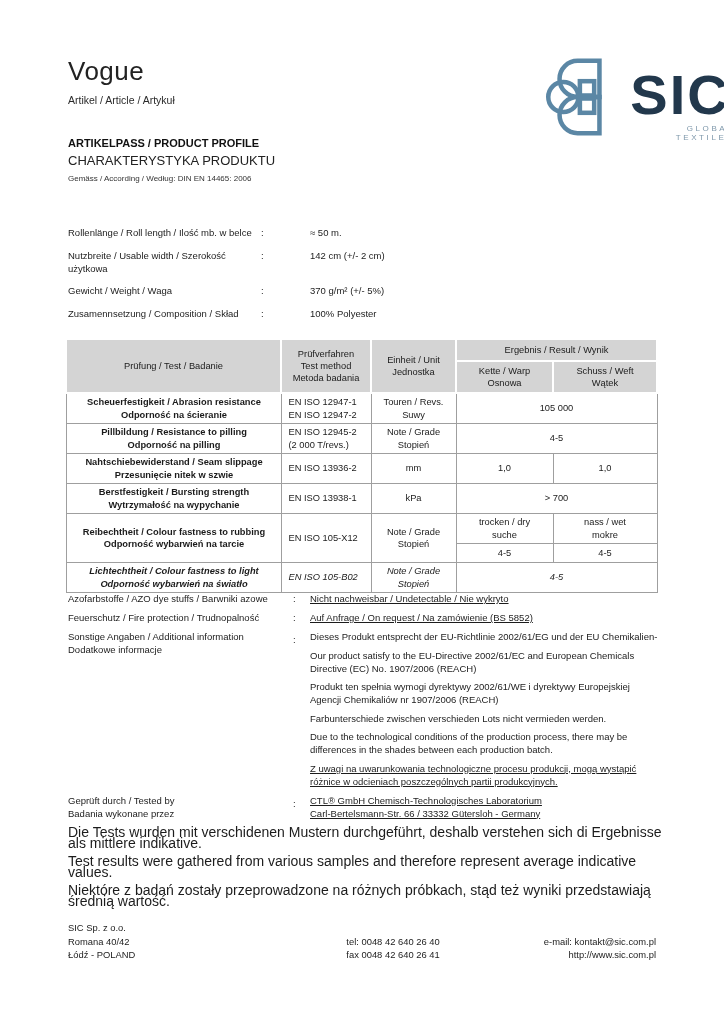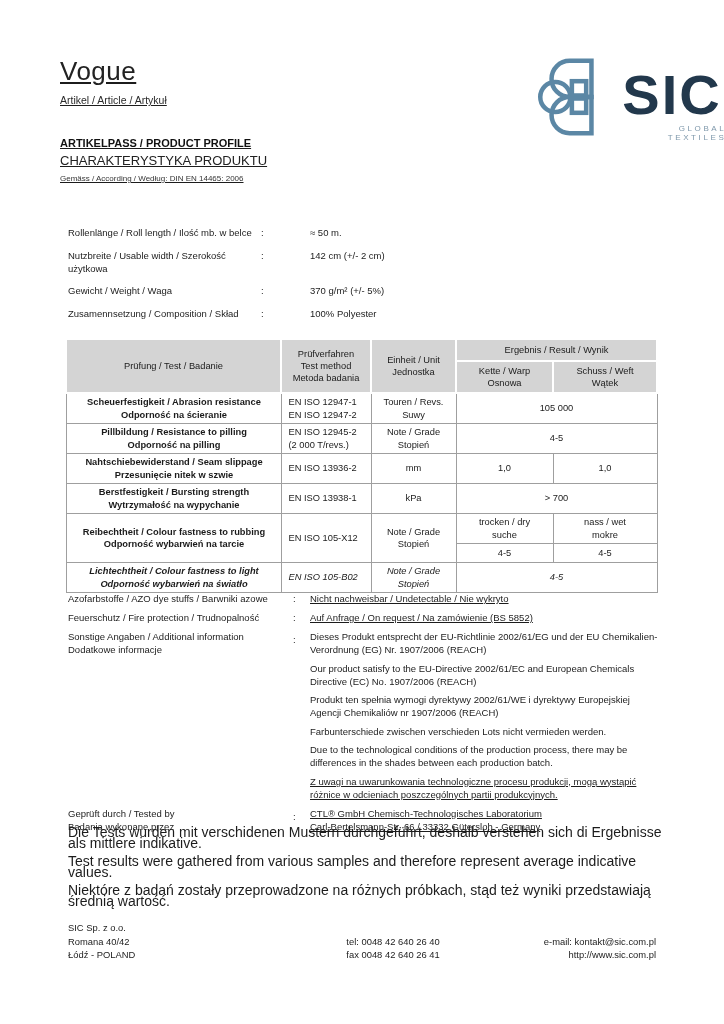--- a/index.html
+++ b/index.html
@@ -2,21 +2,21 @@
 <html><head>
 <meta charset="utf-8">
 <style>
   html,body { margin:0; padding:0; background:#ffffff; }
   .page {
     position:relative; width:724px; height:1024px; background:#ffffff;
     font-family:"Liberation Sans","DejaVu Sans",sans-serif; color:#1c1c1c;
     overflow:hidden;
   }
   
-  .doc-header { position:absolute; left:60px; top:56px; width:588px;text-decoration:underline; }
+  .doc-header { position:absolute; left:68px; top:56px; width:588px; }
   .article-name { font-size:26px; color:#222; letter-spacing:0.5px; }
   .article-label { font-size:10.5px; margin-top:7px; color:#2a2a2a; }
   .title-block { margin-top:31px; }
   .doc-title { font-size:11px; font-weight:bold; color:#111; }
   .doc-subtitle { font-size:13px; margin-top:4px; color:#222; }
   .doc-standard { font-size:8px; margin-top:6px; color:#333; }
   .logo { position:absolute; left:478px; top:0px; display:flex; align-items:flex-start; gap:9px; }
   .logo-mark { display:block; }
   .logo-text-wrap { padding-top:12px; }
   .logo-text { font-size:56px; font-weight:bold; letter-spacing:2px; line-height:0.95; }
@@ -274,21 +274,20 @@
 
     <div class="info-row">
       <div class="info-label">
         <div>Sonstige Angaben / Additional information</div>
         <div>Dodatkowe informacje</div>
       </div>
       <span class="info-colon">:</span>
       <div class="info-value">
         <div class="info-par">
           <div>Dieses Produkt entsprecht der EU-Richtlinie 2002/61/EG und der EU Chemikalien-</div>
-          <div>Verordnung (EG) Nr. 1907/2006 (REACH)</div>
         </div>
         <div class="info-par">
           <div>Our product satisfy to the EU-Directive 2002/61/EC and European Chemicals</div>
           <div>Directive (EC) No. 1907/2006 (REACH)</div>
         </div>
         <div class="info-par">
           <div>Produkt ten spełnia wymogi dyrektywy 2002/61/WE i dyrektywy Europejskiej</div>
           <div>Agencji Chemikaliów nr 1907/2006 (REACH)</div>
         </div>
         <div class="info-par">

